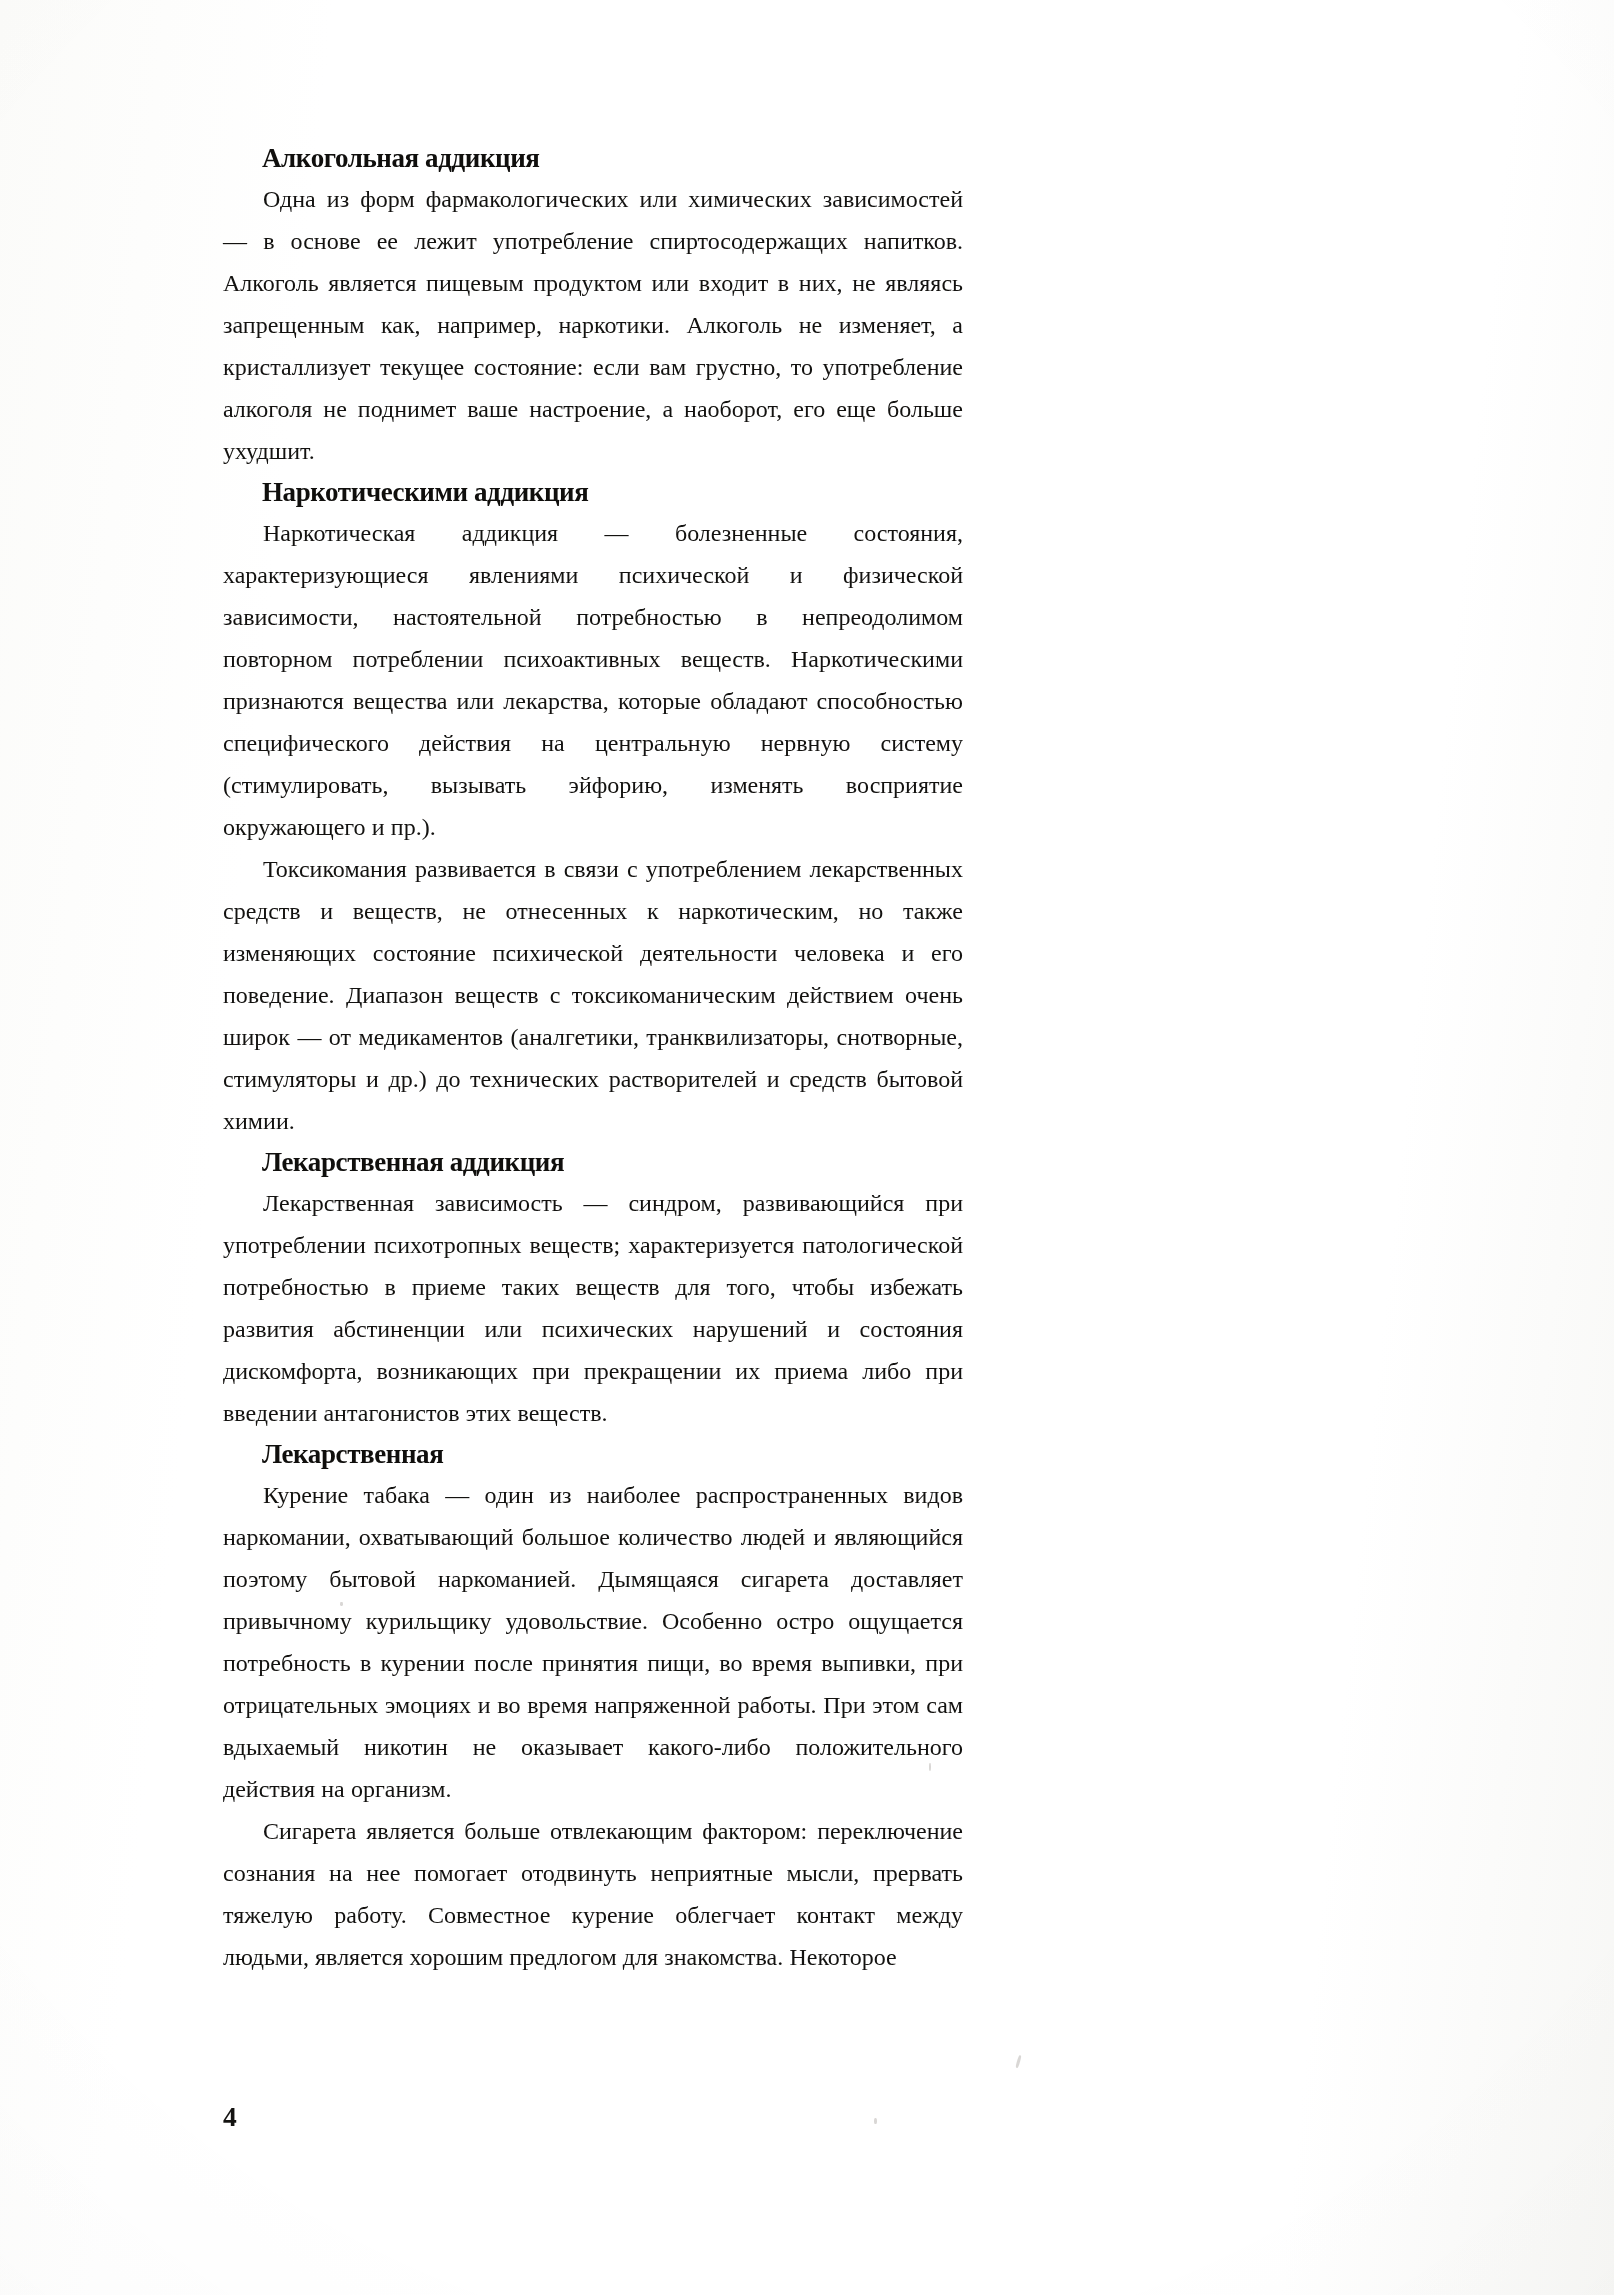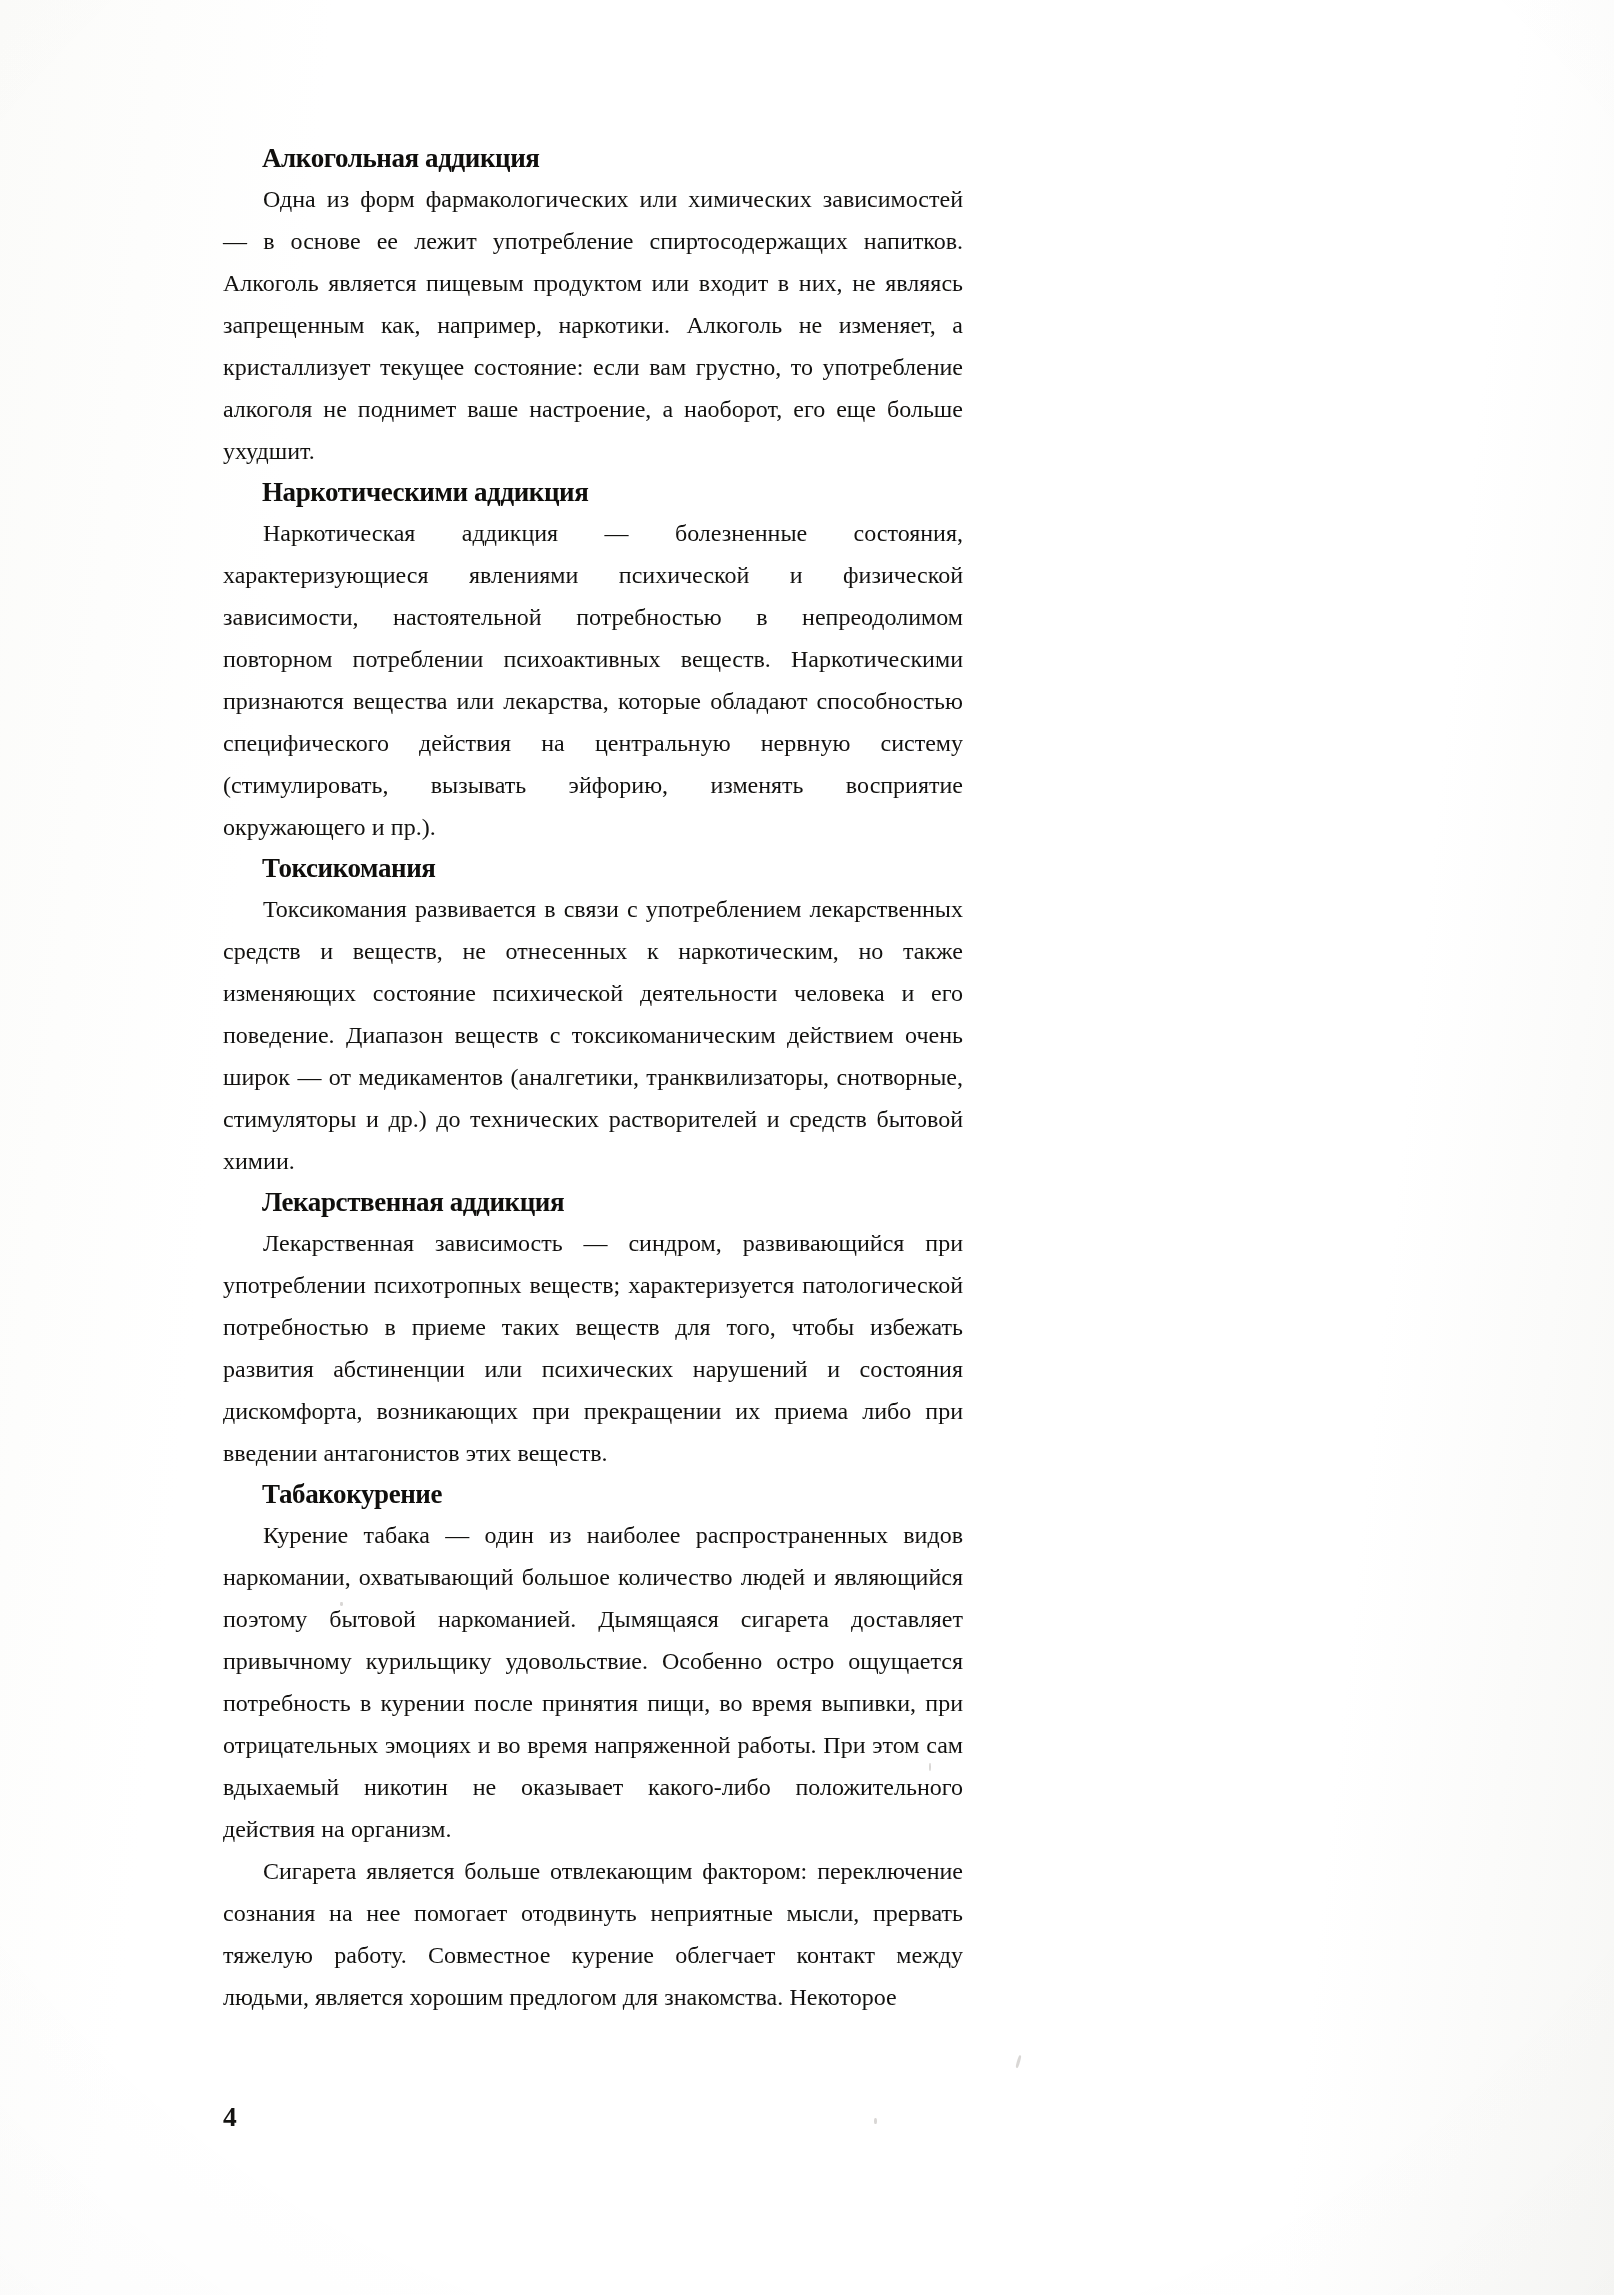--- a/index.html
+++ b/index.html
@@ -99,27 +99,26 @@
   <div class="scan-tone"></div>
 
   <div class="text-column">
 
     <h2 class="section-heading">Алкогольная аддикция</h2>
     <p class="body-par">Одна из форм фармакологических или химических зависимостей — в основе ее лежит употребление спиртосодержащих напитков. Алкоголь является пищевым продуктом или входит в них, не являясь запрещенным как, например, наркотики. Алкоголь не изменяет, а кристаллизует текущее состояние: если вам грустно, то употребление алкоголя не поднимет ваше настроение, а наоборот, его еще больше ухудшит.</p>
 
     <h2 class="section-heading">Наркотическими аддикция</h2>
     <p class="body-par">Наркотическая аддикция — болезненные состояния, характеризующиеся явлениями психической и физической зависимости, настоятельной потребностью в непреодолимом повторном потреблении психоактивных веществ. Наркотическими признаются вещества или лекарства, которые обладают способностью специфического действия на центральную нервную систему (стимулировать, вызывать эйфорию, изменять восприятие окружающего и пр.).</p>
 
-    <h2 class="section-heading">Токсикомания</h2>
     <p class="body-par">Токсикомания развивается в связи с употреблением лекарственных средств и веществ, не отнесенных к наркотическим, но также изменяющих состояние психической деятельности человека и его поведение. Диапазон веществ с токсикоманическим действием очень широк — от медикаментов (аналгетики, транквилизаторы, снотворные, стимуляторы и др.) до технических растворителей и средств бытовой химии.</p>
 
     <h2 class="section-heading">Лекарственная аддикция</h2>
     <p class="body-par">Лекарственная зависимость — синдром, развивающийся при употреблении психотропных веществ; характеризуется патологической потребностью в приеме таких веществ для того, чтобы избежать развития абстиненции или психических нарушений и состояния дискомфорта, возникающих при прекращении их приема либо при введении антагонистов этих веществ.</p>
 
-    <h2 class="section-heading">Табакокурение</h2>
+    <h2 class="section-heading">Лекарственная</h2>
     <p class="body-par">Курение табака — один из наиболее распространенных видов наркомании, охватывающий большое количество людей и являющийся поэтому бытовой наркоманией. Дымящаяся сигарета доставляет привычному курильщику удовольствие. Особенно остро ощущается потребность в курении после принятия пищи, во время выпивки, при отрицательных эмоциях и во время напряженной работы. При этом сам вдыхаемый никотин не оказывает какого-либо положительного действия на организм.</p>
 
     <p class="body-par last-of-section"><span>Сигарета является больше отвлекающим фактором: </span><span class="ital">переключение</span><span> сознания на нее помогает отодвинуть неприятные </span><span class="ital">мысли, прервать</span><span> тяжелую работу. Совместное </span><span class="ital">курение облегчает контакт между</span><span> людьми, является хорошим </span><span class="ital">предлогом для знакомства.</span><span> Некоторое</span></p>
 
   </div>
 
   <div class="page-number">4</div>
 
   <span class="speck s1"></span>
   <span class="speck s2"></span>

